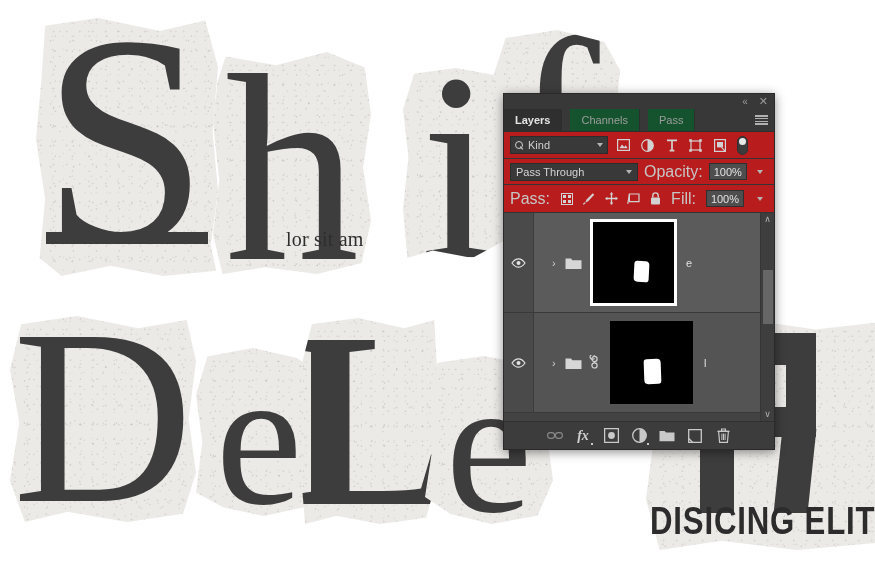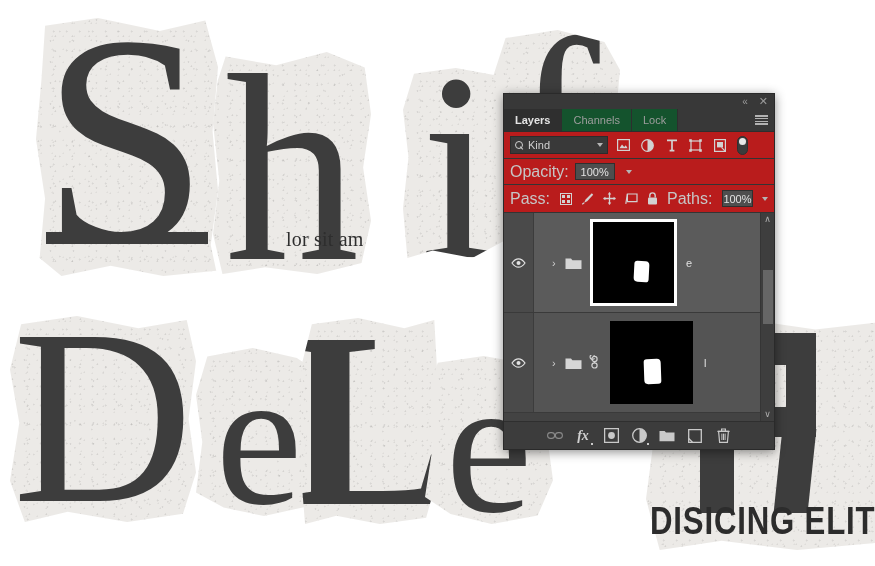--- a/index.html
+++ b/index.html
@@ -132,20 +132,21 @@
     padding-right: 6px; gap: 11px; flex: 0 0 auto;
   }
   .tb-btn { color: #9a9a9a; font-size: 10px; line-height: 1; cursor: default; }
   .tb-btn.close { font-size: 11px; }
 
   .tabstrip {
     height: 23px; background: #383838;
     display: flex; align-items: stretch; flex: 0 0 auto;
     border-bottom: 1px solid #2e2e2e;
     position: relative;
+    gap: 8px;
   }
   .tab {
     padding: 0 11px; display: flex; align-items: center;
     font-size: 11px; color: #9d9d9d; background: #14532d;
     border-right: 1px solid #2e2e2e;
   }
   .tab.active { background: #2f2f2f; color: #e4e4e4; font-weight: bold; }
   .panel-menu {
     position: absolute; right: 6px; top: 50%; transform: translateY(-50%);
     width: 13px; height: 10px;
@@ -314,21 +315,21 @@
     </div>
 
     <div class="tabstrip">
       <div class="tab active">
         <span>Layers</span>
       </div>
       <div class="tab">
         <span>Channels</span>
       </div>
       <div class="tab">
-        <span>Lock</span>
+        <span>Pass</span>
       </div>
       <div class="panel-menu">
         <span></span>
           <span></span>
           <span></span>
           <span></span>
       </div>
     </div>
 
     <div class="rowbox">
@@ -370,20 +371,24 @@
               <rect x="3" y="3" width="6" height="5.4" fill="currentColor"></rect>
               <path d="M7.5 8.4 L11.4 12.4" stroke="currentColor" stroke-width="1.2"></path>
             </svg>
         </div>
         <div class="toggle-pill"></div>
       </div>
     </div>
 
     <div class="rowbox">
       <div class="blend-row">
+        <div class="blend-select">
+          <span class="lbl">Pass Through</span>
+          <span class="caret"></span>
+        </div>
         <span class="field-label">Opacity:</span>
         <div class="numfield">
           <span>100%</span>
         </div>
         <div class="mini-caret-box">
           <span class="caret"></span>
         </div>
       </div>
     </div>
 
@@ -416,21 +421,21 @@
               <path d="M2.4 1 H12 V8.6 H2.4 Z" fill="none" stroke="currentColor" stroke-width="1.2"></path>
               <path d="M2.4 1 L0.8 10.8" stroke="currentColor" stroke-width="1.2"></path>
             </svg>
         </div>
         <div class="lico">
           <svg width="11" height="13" viewBox="0 0 11 13">
               <path d="M2.8 5.6 V3.6 a2.7 2.7 0 0 1 5.4 0 V5.6" fill="none" stroke="currentColor" stroke-width="1.4"></path>
               <rect x="1" y="5.4" width="9" height="7" rx="1" fill="currentColor"></rect>
             </svg>
         </div>
-        <span class="field-label" style="margin-left:auto">Paths:</span>
+        <span class="field-label" style="margin-left:auto">Fill:</span>
         <div class="numfield">
           <span>100%</span>
         </div>
         <div class="mini-caret-box">
           <span class="caret"></span>
         </div>
       </div>
     </div>
 
     <div class="layer-list">

